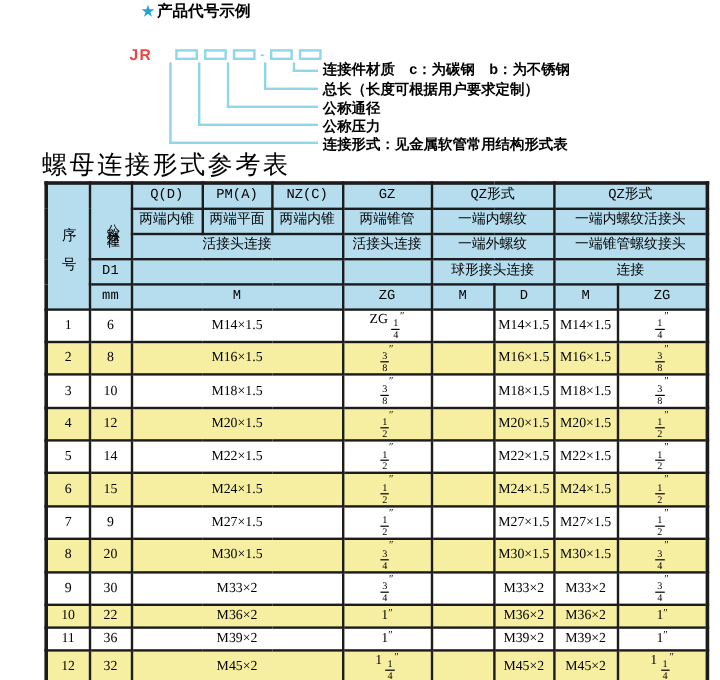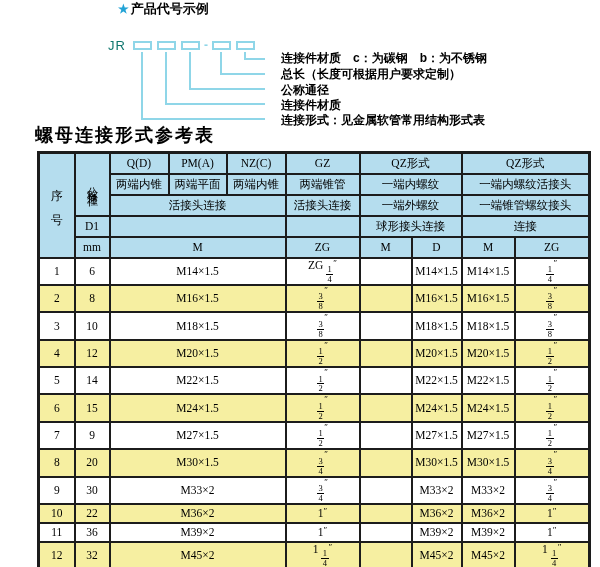--- a/index.html
+++ b/index.html
@@ -11,42 +11,42 @@
     --star:#22a3d6;
   }
   *{box-sizing:border-box;margin:0;padding:0;}
   html,body{width:600px;height:567px;background:#ffffff;overflow:hidden;}
   body{position:relative;font-family:"Liberation Sans",sans-serif;color:#000;}
 
   
   .diagram-title{position:absolute;left:118px;top:0;font-size:13px;font-weight:bold;white-space:nowrap;}
   .diagram-title .star{color:var(--star);margin-right:2px;font-size:12px;}
   .code-row{position:absolute;left:108px;top:39px;display:flex;align-items:center;height:13px;}
-  .code-prefix{font-size:13px;font-weight:normal;color:#0f766e;letter-spacing:1px;margin-right:2px;}
+  .code-prefix{font-size:13px;font-weight:bold;color:#ef4444;letter-spacing:1px;margin-right:14px;}
   .code-box{width:19px;height:9px;border:2px solid var(--line);margin-left:5px;background:#fff;}
   .code-dash{color:var(--line);font-weight:bold;font-size:12px;margin-left:4px;margin-right:-1px;line-height:9px;}
   .leader{position:absolute;border-left:2px solid var(--line);border-bottom:2px solid var(--line);}
   .l1{left:141px;top:52px;width:124px;height:68px;}
   .l2{left:165px;top:52px;width:100px;height:53px;}
   .l3{left:189px;top:52px;width:76px;height:38px;}
   .l4{left:220px;top:52px;width:45px;height:23px;}
   .l5{left:244px;top:52px;width:21px;height:8px;}
-  .dlabel{position:absolute;left:281px;font-size:12px;font-weight:bold;white-space:nowrap;}
+  .dlabel{position:absolute;left:269px;font-size:12px;font-weight:bold;white-space:nowrap;}
   .dl1{top:50px;}.dl2{top:66px;}.dl3{top:82px;}.dl4{top:97px;}.dl5{top:112px;}
 
   
-  .table-title{position:absolute;left:35px;top:123px;font-size:18px;font-weight:bold;
+  .table-title{position:absolute;left:35px;top:123px;font-size:21px;font-weight:normal;
     font-family:"Liberation Serif",serif;letter-spacing:2px;white-space:nowrap;}
 
   
   table{position:absolute;left:37px;top:151px;width:551px;border-collapse:collapse;
     table-layout:fixed;border:3px solid var(--border);}
   th,td{border:2px solid var(--border);padding:0 2px;text-align:center;vertical-align:middle;
     font-family:"Liberation Serif",serif;font-weight:normal;font-size:11.5px;line-height:1.1;}
-  thead th{background:var(--header-bg);height:21px;}
+  thead th{background:var(--header-bg);height:21px;font-family:Liberation Mono, monospace;}
   tbody td{height:19px;background:var(--row-bg);}
   tr.alt td{background:var(--row-alt);}
   .vtext{writing-mode:vertical-lr;text-orientation:upright;margin:0 auto;line-height:1;}
   .seq-v{letter-spacing:26px;font-size:12px;}
   .dn-v{letter-spacing:3px;font-size:11px;}
 
   
   .frac{display:inline-flex;flex-direction:column;vertical-align:-0.4em;line-height:1.05;
     font-size:8.5px;text-align:center;}
   .frac .fn{border-bottom:1px solid #000;padding:0 1.5px;}
@@ -72,21 +72,21 @@
 
 <div class="leader l1"></div>
 <div class="leader l2"></div>
 <div class="leader l3"></div>
 <div class="leader l4"></div>
 <div class="leader l5"></div>
 
 <div class="dlabel dl1">连接件材质　c：为碳钢　b：为不锈钢</div>
 <div class="dlabel dl2">总长（长度可根据用户要求定制）</div>
 <div class="dlabel dl3">公称通径</div>
-<div class="dlabel dl4">连接件材质</div>
+<div class="dlabel dl4">公称压力</div>
 <div class="dlabel dl5">连接形式：见金属软管常用结构形式表</div>
 
 <div class="table-title">螺母连接形式参考表</div>
 
 <table>
   <colgroup>
     <col style="width:36px">
       <col style="width:35px">
       <col style="width:59px">
       <col style="width:58px">

